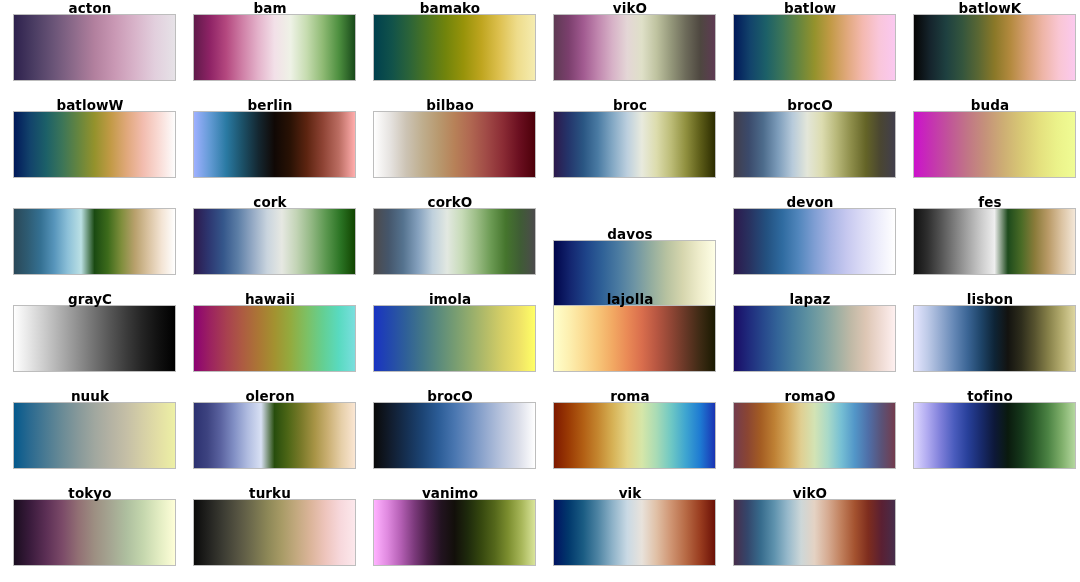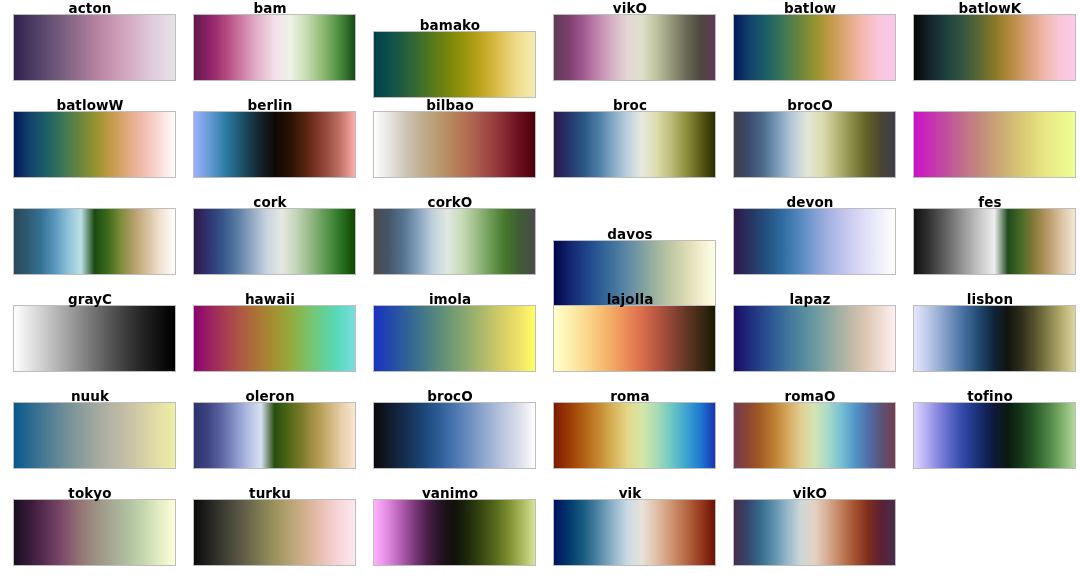--- a/index.html
+++ b/index.html
@@ -66,21 +66,21 @@
       <div class="cmap-swatch" style="border-color: rgb(189, 189, 189);">
         <div class="grad" style="background: linear-gradient(to right, rgb(46, 33, 77) 0%, rgb(75, 61, 99) 12.5%, rgb(107, 85, 120) 25%, rgb(142, 107, 139) 37.5%, rgb(178, 128, 158) 50%, rgb(201, 152, 180) 62.5%, rgb(216, 179, 201) 75%, rgb(226, 207, 221) 87.5%, rgb(230, 226, 231) 100%);"></div>
       </div>
     </div>
     <div class="cmap-cell" style="left: 180px; top: 2px;">
       <div class="cmap-label">bam</div>
       <div class="cmap-swatch" style="border-color: rgb(189, 189, 189);">
         <div class="grad" style="background: linear-gradient(to right, rgb(96, 26, 74) 0%, rgb(143, 35, 102) 10%, rgb(180, 72, 127) 20%, rgb(207, 127, 166) 30%, rgb(228, 179, 203) 40%, rgb(242, 224, 232) 50%, rgb(238, 242, 230) 60%, rgb(198, 220, 176) 70%, rgb(143, 186, 116) 80%, rgb(77, 143, 63) 90%, rgb(24, 73, 26) 100%);"></div>
       </div>
     </div>
-    <div class="cmap-cell" style="left: 360px; top: 2px; margin-top: 17px;">
+    <div class="cmap-cell" style="left: 360px; top: 2px;">
       <div class="cmap-label">bamako</div>
       <div class="cmap-swatch" style="border-color: rgb(189, 189, 189);">
         <div class="grad" style="background: linear-gradient(to right, rgb(0, 64, 77) 0%, rgb(17, 82, 74) 11.111%, rgb(44, 100, 56) 22.222%, rgb(77, 117, 32) 33.333%, rgb(113, 132, 12) 44.444%, rgb(151, 147, 10) 55.556%, rgb(191, 165, 31) 66.667%, rgb(221, 192, 79) 77.778%, rgb(238, 220, 139) 88.889%, rgb(245, 236, 176) 100%);"></div>
       </div>
     </div>
     <div class="cmap-cell" style="left: 540px; top: 2px;">
       <div class="cmap-label">vikO</div>
       <div class="cmap-swatch" style="border-color: rgb(189, 189, 189);">
         <div class="grad" style="background: linear-gradient(to right, rgb(94, 58, 83) 0%, rgb(123, 63, 109) 9.091%, rgb(161, 90, 144) 18.182%, rgb(192, 134, 174) 27.273%, rgb(215, 178, 199) 36.364%, rgb(228, 214, 214) 45.455%, rgb(223, 224, 200) 54.545%, rgb(191, 195, 160) 63.636%, rgb(148, 151, 122) 72.727%, rgb(109, 107, 90) 81.818%, rgb(78, 71, 64) 90.909%, rgb(94, 58, 83) 100%);"></div>
       </div>
@@ -121,20 +121,21 @@
         <div class="grad" style="background: linear-gradient(to right, rgb(44, 25, 76) 0%, rgb(36, 53, 107) 9.091%, rgb(42, 86, 131) 18.182%, rgb(74, 123, 163) 27.273%, rgb(131, 168, 196) 36.364%, rgb(188, 207, 222) 45.455%, rgb(232, 234, 221) 54.545%, rgb(220, 220, 173) 63.636%, rgb(188, 188, 119) 72.727%, rgb(144, 144, 63) 81.818%, rgb(92, 92, 24) 90.909%, rgb(44, 44, 0) 100%);"></div>
       </div>
     </div>
     <div class="cmap-cell" style="left: 720px; top: 99px;">
       <div class="cmap-label">brocO</div>
       <div class="cmap-swatch" style="border-color: rgb(189, 189, 189);">
         <div class="grad" style="background: linear-gradient(to right, rgb(65, 62, 76) 0%, rgb(59, 74, 107) 9.091%, rgb(77, 108, 140) 18.182%, rgb(124, 156, 186) 27.273%, rgb(183, 202, 218) 36.364%, rgb(227, 230, 217) 45.455%, rgb(220, 220, 176) 54.545%, rgb(184, 184, 122) 63.636%, rgb(141, 141, 74) 72.727%, rgb(100, 100, 39) 81.818%, rgb(74, 70, 50) 90.909%, rgb(65, 62, 76) 100%);"></div>
       </div>
     </div>
     <div class="cmap-cell" style="left: 900px; top: 99px;">
+      <div class="cmap-label">buda</div>
       <div class="cmap-swatch" style="border-color: rgb(189, 189, 189);">
         <div class="grad" style="background: linear-gradient(to right, rgb(204, 17, 204) 0%, rgb(197, 52, 176) 11.111%, rgb(193, 86, 152) 22.222%, rgb(193, 118, 134) 33.333%, rgb(197, 146, 122) 44.444%, rgb(205, 174, 116) 55.556%, rgb(216, 200, 117) 66.667%, rgb(228, 224, 126) 77.778%, rgb(235, 242, 138) 88.889%, rgb(240, 252, 148) 100%);"></div>
       </div>
     </div>
     <div class="cmap-cell" style="left: 0px; top: 196px;">
       <div class="cmap-swatch" style="border-color: rgb(189, 189, 189);">
         <div class="grad" style="background: linear-gradient(to right, rgb(42, 72, 88) 0%, rgb(46, 91, 114) 8.333%, rgb(53, 113, 147) 16.667%, rgb(87, 149, 187) 25%, rgb(140, 192, 216) 33.333%, rgb(187, 224, 228) 41.667%, rgb(26, 74, 18) 50%, rgb(61, 107, 27) 58.333%, rgb(127, 142, 60) 66.667%, rgb(184, 160, 108) 75%, rgb(217, 194, 160) 83.333%, rgb(243, 228, 212) 91.667%, rgb(255, 255, 255) 100%);"></div>
       </div>
     </div>
     <div class="cmap-cell" style="left: 180px; top: 196px;">

